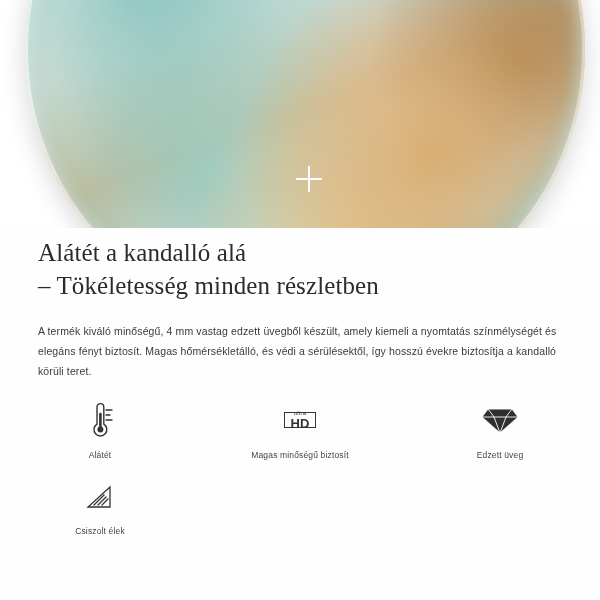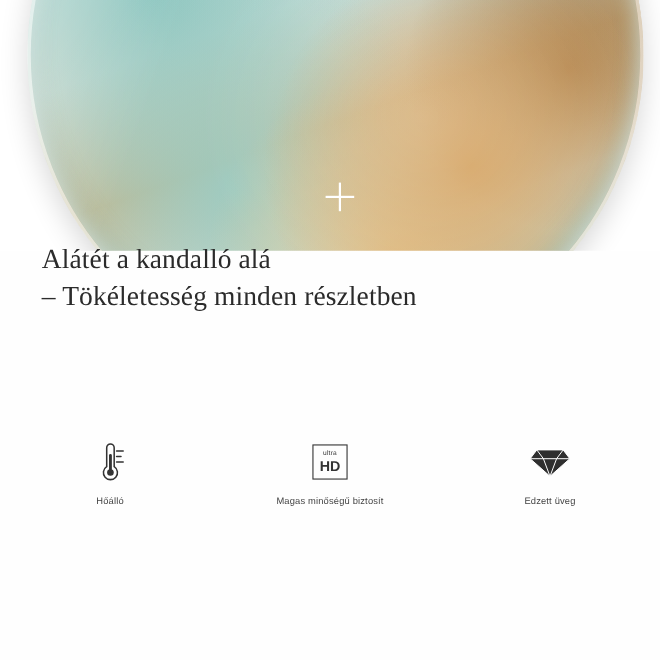--- a/index.html
+++ b/index.html
@@ -70,21 +70,21 @@
     content: "";
     position: absolute; left: 50%; top: 50%;
     background: #ffffff;
     transform: translate(-50%, -50%);
     filter: blur(0.4px);
   }
   .hero-sparkle::before { width: 26px; height: 2px; }
   .hero-sparkle::after  { width: 2px; height: 26px; }
 
   
-  .content { position: absolute; left: 0; top: 212px; width: 600px; }
+  .content { position: absolute; left: 0; top: 228px; width: 600px; }
   .headline {
     font-family: "Liberation Serif", serif;
     font-size: 25px;
     line-height: 1.33;
     color: #2b2b2b;
     font-weight: 400;
     padding: 8px 38px 0 38px;
     letter-spacing: 0.1px;
   }
   .headline .l2 { display: block; }
@@ -121,21 +121,21 @@
     color: #333333;
   }
   .feature-label {
     margin-top: 8px;
     font-size: 8.5px;
     color: #444444;
     letter-spacing: 0.15px;
     text-align: center;
   }
   .ultrahd {
-    width: 32px; height: 32px;
+    width: 32px; height: 16px;
     border: 1.4px solid #333;
     display: flex;
     flex-direction: column;
     align-items: center;
     justify-content: center;
     line-height: 1;
   }
   .ultrahd .u1 { font-size: 6px; letter-spacing: 0.2px; }
   .ultrahd .u2 { font-size: 13px; font-weight: bold; margin-top: 1px; }
 </style>
@@ -148,36 +148,37 @@
     <div class="hero-bg"></div>
     <div class="hero-rim"></div>
     <div class="hero-sparkle"></div>
   </div>
 
   <div class="content">
     <h1 class="headline">
       <span class="l1">Alátét a kandalló alá</span>
       <span class="l2">– Tökéletesség minden részletben</span>
     </h1>
+    <p class="body-copy">A termék kiváló minőségű, 4 mm vastag edzett üvegből készült, amely kiemeli a nyomtatás színmélységét és elegáns fényt biztosít. Magas hőmérsékletálló, és védi a sérülésektől, így hosszú évekre biztosítja a kandalló körüli teret.</p>
   </div>
 
   <div class="features">
 
     <div class="feature">
       <div class="feature-icon">
         <svg width="34" height="38" viewBox="0 0 34 38" fill="none" stroke="#333" stroke-width="1.4" stroke-linecap="round">
           <path d="M14 6a3.4 3.4 0 0 1 6.8 0v17.2a6.4 6.4 0 1 1-6.8 0z"></path>
           <circle cx="17.4" cy="28.6" r="3" fill="#333" stroke="none"></circle>
           <line x1="17.4" y1="13" x2="17.4" y2="26" stroke-width="2.6"></line>
           <line x1="23" y1="9" x2="29" y2="9"></line>
           <line x1="23" y1="14" x2="27" y2="14"></line>
           <line x1="23" y1="19" x2="29" y2="19"></line>
         </svg>
       </div>
-      <div class="feature-label">Hőálló</div>
+      <div class="feature-label">Alátét</div>
     </div>
 
     <div class="feature">
       <div class="feature-icon">
         <div class="ultrahd">
           <span class="u1">ultra</span>
           <span class="u2">HD</span>
         </div>
       </div>
       <div class="feature-label">Magas minőségű biztosít</div>
@@ -191,16 +192,27 @@
           <line x1="7" y1="6" x2="13" y2="14" stroke="#fff"></line>
           <line x1="31" y1="6" x2="25" y2="14" stroke="#fff"></line>
           <line x1="1" y1="14" x2="37" y2="14" stroke="#fff"></line>
           <line x1="13" y1="14" x2="19" y2="30" stroke="#fff"></line>
           <line x1="25" y1="14" x2="19" y2="30" stroke="#fff"></line>
         </svg>
       </div>
       <div class="feature-label">Edzett üveg</div>
     </div>
 
+    <div class="feature">
+      <div class="feature-icon">
+        <svg width="36" height="34" viewBox="0 0 36 34" fill="none" stroke="#333" stroke-width="1.3" stroke-linecap="round">
+          <path d="M6 28 L28 28 L28 8 Z"></path>
+          <line x1="12" y1="26" x2="22" y2="16"></line>
+          <line x1="16" y1="26" x2="24" y2="18"></line>
+          <line x1="20" y1="26" x2="26" y2="20"></line>
+        </svg>
+      </div>
+      <div class="feature-label">Csiszolt élek</div>
+    </div>
 
 
   </div>
 </div>
 
 </body></html>

